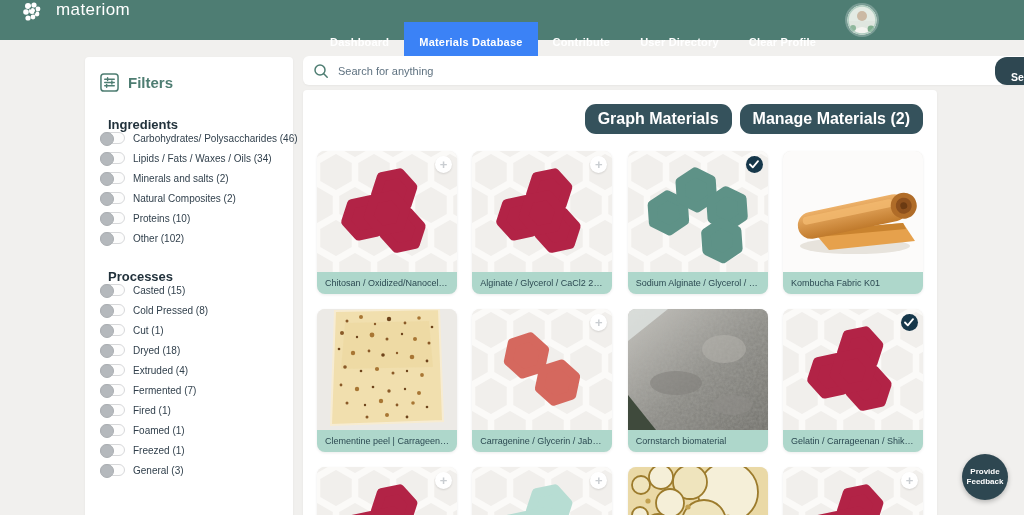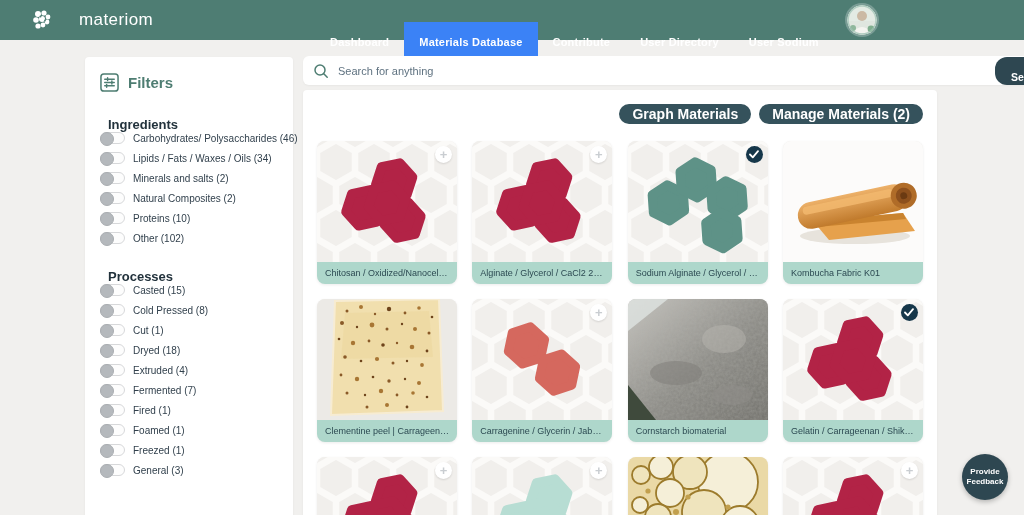--- a/index.html
+++ b/index.html
@@ -8,21 +8,21 @@
     font-family:"Liberation Sans","DejaVu Sans",sans-serif;
     background:#f1f0ee;
     position:relative;
   }
 
   
   .navbar {
     position:absolute; left:0; top:0; width:1024px; height:40px;
     background:#4e7d73; display:flex; align-items:stretch;
   }
-  .brand { display:flex; align-items:center; gap:25px; padding-left:30px; }
+  .brand { display:flex; gap:12px; padding-left:20px; }
   .brand-name { color:#fff; font-size:17px; font-weight:500; letter-spacing:.4px; }
   .nav-items { position:absolute; left:315px; top:0; height:40px; display:flex; align-items:stretch;margin-top:22px; }
   .nav-item {
     display:flex; align-items:center; padding:0 15px;
     color:#fff; font-size:11px; font-weight:700; letter-spacing:.2px;
     cursor:pointer; text-decoration:none; white-space:nowrap;
   }
   .nav-item.active { background:#3b82f6; }
   .avatar {
     position:absolute; left:847px; top:5px; width:30px; height:30px;
@@ -70,22 +70,22 @@
   }
 
   
   .main-panel {
     position:absolute; left:303px; top:90px; width:634px; height:560px;
     background:#fff; border-radius:4px; padding:14px;
     box-shadow:0 1px 3px rgba(0,0,0,.05);
   }
   .toolbar { display:flex; justify-content:flex-end; gap:8px; }
   .toolbar button {
-    height:20px; padding:0 13px; border:none; cursor:pointer; border-radius:11px;
-    font-size:14px; font-weight:600; color:#fff; font-family:inherit; white-space:nowrap;
+    height:30px; padding:0 13px; border:none; cursor:pointer; border-radius:11px;
+    font-size:16px; font-weight:600; color:#fff; font-family:inherit; white-space:nowrap;
   }
   .toolbar button.dark { background:#35525c; }
   .toolbar button.teal { background:#6fa093; }
 
   .cards-grid {
     margin-top:17px; display:grid; grid-template-columns:repeat(4,140px);
     gap:15px; justify-content:space-between;
   }
   .card {
     width:140px; height:143px; border-radius:8px; overflow:hidden; position:relative;
@@ -164,21 +164,21 @@
           <circle cx="9.5" cy="14.5" r="0.9"></circle>
         </g>
     </svg>
     <span class="brand-name">materiom</span>
   </div>
   <nav class="nav-items">
     <a class="nav-item">Dashboard</a>
     <a class="nav-item active">Materials Database</a>
     <a class="nav-item">Contribute</a>
     <a class="nav-item">User Directory</a>
-    <a class="nav-item">User Sodium</a>
+    <a class="nav-item">Clear Profile</a>
   </nav>
   <div class="avatar">
     <svg width="30" height="30" viewBox="0 0 30 30">
       <circle cx="15" cy="15" r="15" fill="#e3ebe4"></circle>
       <rect x="2" y="16" width="26" height="14" fill="#dfe6df"></rect>
       <circle cx="15" cy="11" r="5" fill="#cbb9a4"></circle>
       <path d="M5,28 Q15,16 25,28 Z" fill="#f4f4f0"></path>
       <circle cx="6" cy="23" r="3" fill="#8fb79c"></circle>
         <circle cx="24" cy="24" r="3.4" fill="#7fae8e"></circle>
       <circle cx="15" cy="15" r="14" fill="none" stroke="#9dc2b4" stroke-width="1.6" opacity=".7"></circle>

